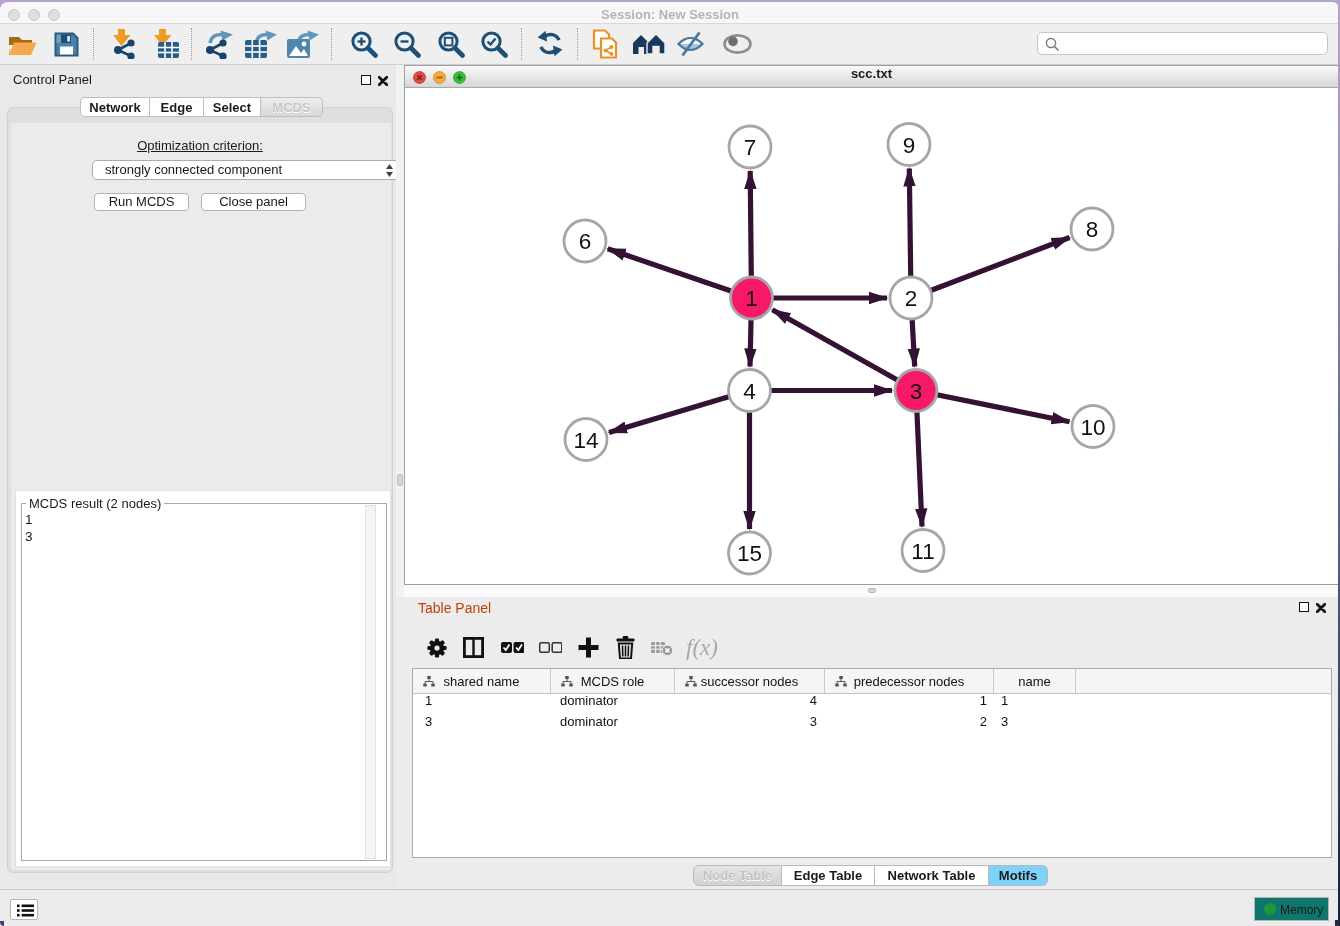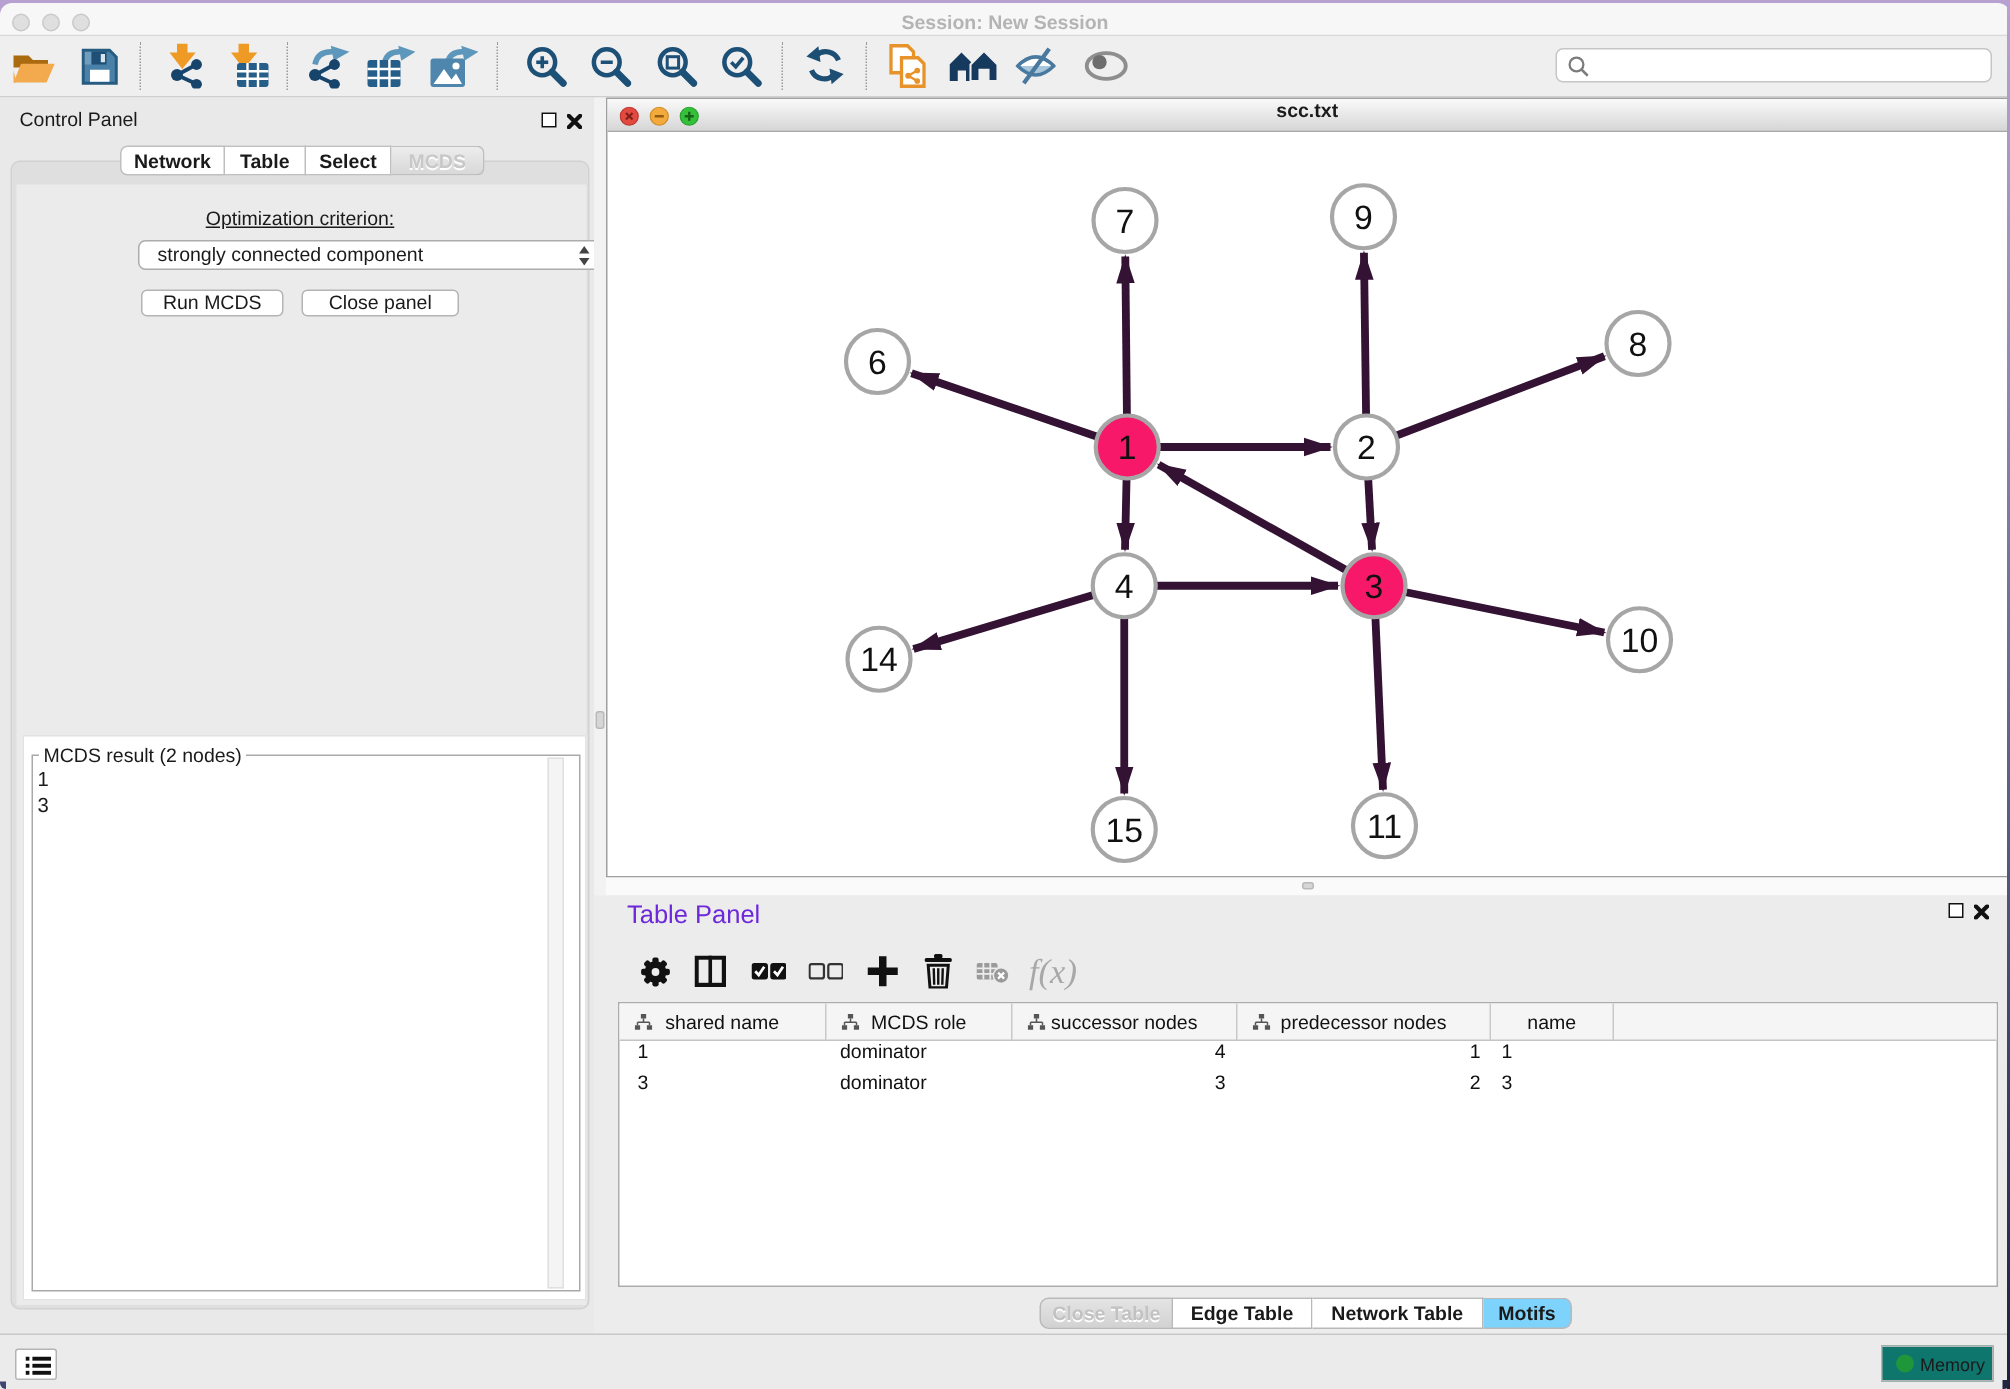--- a/index.html
+++ b/index.html
@@ -33,21 +33,21 @@
 #vsplit{left:396px;top:65px;width:9px;height:532px;background:#F2F2F2;}
 #vhandle{left:397px;top:474px;width:6px;height:12px;background:#D6D6D6;border:1px solid #B9B9B9;box-sizing:border-box;border-radius:2px;}
 #hsplit{left:404px;top:585px;width:936px;height:12px;background:#FAFAFA;}
 #hhandle{left:868px;top:588px;width:8px;height:5px;background:#D6D6D6;border:1px solid #B9B9B9;box-sizing:border-box;border-radius:2px;}
 
 #netframe{left:404px;top:65px;width:935px;height:520px;border:1px solid #9F9F9F;box-sizing:border-box;background:#FFFFFF;}
 #nettitle{left:0;top:0;width:100%;height:21px;background:linear-gradient(#FAFAFA,#D6D6D6);border-bottom:1px solid #A8A8A8;}
 #netname{left:0;right:0;top:0;text-align:center;font-size:13px;font-weight:600;color:#1A1A1A;}
 
 #tablepanel{left:404px;top:597px;width:936px;height:292px;background:#ECECEC;}
-#tp-title{left:14px;top:3px;font-size:17px;color:#6d28d9;text-align:center;}
+#tp-title{left:14px;top:3px;font-size:14px;color:#c2410c;text-align:center;}
 #ttable{left:8px;top:71px;width:920px;height:190px;background:#FFFFFF;border:1px solid #ACACAC;box-sizing:border-box;}
 #thead{left:0;top:0;width:918px;height:25px;background:#F5F5F5;border-bottom:1px solid #C4C4C4;box-sizing:border-box;}
 .hcell{position:absolute;top:0;height:25px;border-right:1px solid #C9C9C9;box-sizing:border-box;text-align:center;font-size:13px;color:#111;line-height:25px;}
 .hicon{position:absolute;top:7px;width:12px;height:11px;}
 .cell{position:absolute;font-size:13px;color:#111;height:21px;line-height:21px;}
 
 .btab{position:absolute;top:268px;height:21px;box-sizing:border-box;border:1px solid #B9B9B9;font-size:13px;font-weight:600;text-align:center;line-height:20px;}
 
 #statusbar{left:0;top:889px;width:1340px;height:37px;background:#EBEBEB;border-top:1px solid #C8C8C8;box-sizing:border-box;}
 #listbtn{left:10px;top:9px;width:28px;height:21px;background:#FFFFFF;border:1px solid #B5B5B5;box-sizing:border-box;border-radius:2px;}
@@ -196,21 +196,21 @@
 </div>
 <div class="abs" id="leftpanel"></div>
 <div class="abs" id="cp-title">Control Panel</div>
 <div class="sqicon" style="left:361px;top:75px;"></div>
 <svg class="abs" style="left:378px;top:76px;" width="10" height="10" viewBox="0 0 10 10">
     <path d="M1.2 1.2 L8.8 8.8 M8.8 1.2 L1.2 8.8" stroke="#111" stroke-width="2.8" stroke-linecap="round"></path>
   </svg>
 <div class="abs" id="tabouter"></div>
 <div class="abs" id="tabinner"></div>
 <div class="tab" style="left:80px;width:70px;border-radius:5px 0 0 5px;">Network</div>
-<div class="tab" style="left:150px;width:54px;border-left:none;">Table</div>
+<div class="tab" style="left:150px;width:54px;border-left:none;">Edge</div>
 <div class="tab" style="left:204px;width:57px;border-left:none;">Select</div>
 <div class="tab" style="left:261px;width:62px;border-left:none;border-radius:0 5px 5px 0;background:linear-gradient(#EDEDED,#D8D8D8);color:#C8C8C8;text-shadow:0 1px 0 #fff;">MCDS</div>
 <div class="abs" id="optlabel">Optimization criterion:</div>
 <div class="abs" id="dropdown">strongly connected component
   <svg class="abs" style="right:8px;top:3px;" width="9" height="13" viewBox="0 0 9 13">
       <path d="M4.5 0 L8 5 L1 5 Z" fill="#444"></path>
       <path d="M4.5 13 L8 8 L1 8 Z" fill="#444"></path>
     </svg>
 </div>
 <div class="btn" style="left:94px;width:95px;">Run MCDS</div>
@@ -411,21 +411,21 @@
     <div class="cell" style="left:147px;top:21px;">dominator</div>
     <div class="cell" style="left:262px;top:21px;width:142px;text-align:right;">4</div>
     <div class="cell" style="left:412px;top:21px;width:162px;text-align:right;">1</div>
     <div class="cell" style="left:588px;top:21px;">1</div>
     <div class="cell" style="left:12px;top:42px;">3</div>
     <div class="cell" style="left:147px;top:42px;">dominator</div>
     <div class="cell" style="left:262px;top:42px;width:142px;text-align:right;">3</div>
     <div class="cell" style="left:412px;top:42px;width:162px;text-align:right;">2</div>
     <div class="cell" style="left:588px;top:42px;">3</div>
   </div>
-  <div class="btab" style="left:289px;width:89px;border-radius:6px 0 0 6px;background:linear-gradient(#E4E4E4,#D2D2D2);color:#C2C2C2;text-shadow:0 1px 0 #fff;">Close Table</div>
+  <div class="btab" style="left:289px;width:89px;border-radius:6px 0 0 6px;background:linear-gradient(#E4E4E4,#D2D2D2);color:#C2C2C2;text-shadow:0 1px 0 #fff;">Node Table</div>
   <div class="btab" style="left:378px;width:93px;border-left:none;background:#FFFFFF;color:#1A1A1A;">Edge Table</div>
   <div class="btab" style="left:471px;width:114px;border-left:none;background:#FFFFFF;color:#1A1A1A;">Network Table</div>
   <div class="btab" style="left:585px;width:59px;border-left:none;border-radius:0 6px 6px 0;background:#7dd3fc;color:#1A1A1A;">Motifs</div>
 </div>
 <div class="abs" id="statusbar">
   <div class="abs" id="listbtn">
       <svg class="abs" style="left:6px;top:4px;" width="17" height="13" viewBox="0 0 17 13">
         <g fill="#111">
           <rect x="0" y="0.5" width="2.6" height="2.6"></rect>
           <rect x="0" y="5.2" width="2.6" height="2.6"></rect>

